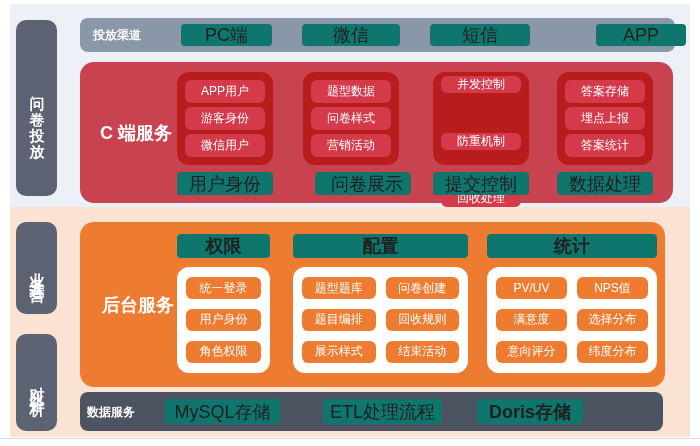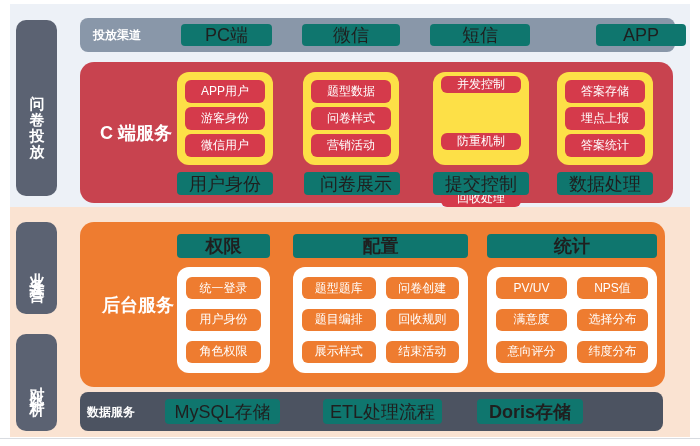--- a/index.html
+++ b/index.html
@@ -27,21 +27,21 @@
   .wpill { position:absolute; background:#0f766e; border-radius:4px; color:#1f1f1f;
            font-size:18px; display:flex; align-items:center; justify-content:center;
            white-space:nowrap; }
 
   .channel-bar { top:14px; width:595px; height:34px; background:#8997a9; border-radius:8px; }
   .channel-bar .wpill { top:6px; height:22px; }
 
   .red-panel { top:58px; width:593px; height:141px; background:#c8434f; border-radius:14px; }
   .red-panel .panel-title { position:absolute; left:20px; top:50%; transform:translateY(-50%);
                             color:#fff; font-weight:bold; font-size:18px; white-space:nowrap; }
-  .rgroup { position:absolute; top:10px; width:96px; height:93px; background:#fde047;
+  .rgroup { position:absolute; top:10px; width:96px; height:93px; background:#b91c1c;
             border-radius:12px; display:flex; flex-direction:column; align-items:center;
             justify-content:space-evenly; padding:4px 0; }
   .chip { border-radius:6px; color:#ffffff; font-size:12px; display:flex;
           align-items:center; justify-content:center; white-space:nowrap; }
   .chip.red { background:#d53a4b; width:80px; height:23px; }
   .chip.orange { background:#ee7c30; height:22px; width:100%; }
   .glabel { top:110px; height:23px; }
 
   .orange-panel { top:218px; width:585px; height:165px; background:#ee7c30; border-radius:14px; }
   .orange-panel .panel-title { position:absolute; left:22px; top:50%; transform:translateY(-50%);
@@ -84,21 +84,21 @@
         <div class="chip red">游客身份</div>
         <div class="chip red">微信用户</div>
       </div>
       <div class="wpill glabel" style="left:97px;width:96px;">用户身份</div>
 
       <div class="rgroup" style="left:223px;">
         <div class="chip red">题型数据</div>
         <div class="chip red">问卷样式</div>
         <div class="chip red">营销活动</div>
       </div>
-      <div class="wpill glabel" style="left:224px;width:96px;padding-left:8px;">问卷展示</div>
+      <div class="wpill glabel" style="left:235px;width:96px;padding-left:8px;">问卷展示</div>
 
       <div class="rgroup" style="left:353px;gap:40px;">
         <div class="chip red">并发控制</div>
         <div class="chip red">防重机制</div>
         <div class="chip red">回收处理</div>
       </div>
       <div class="wpill glabel" style="left:353px;width:96px;">提交控制</div>
 
       <div class="rgroup" style="left:477px;">
         <div class="chip red">答案存储</div>

